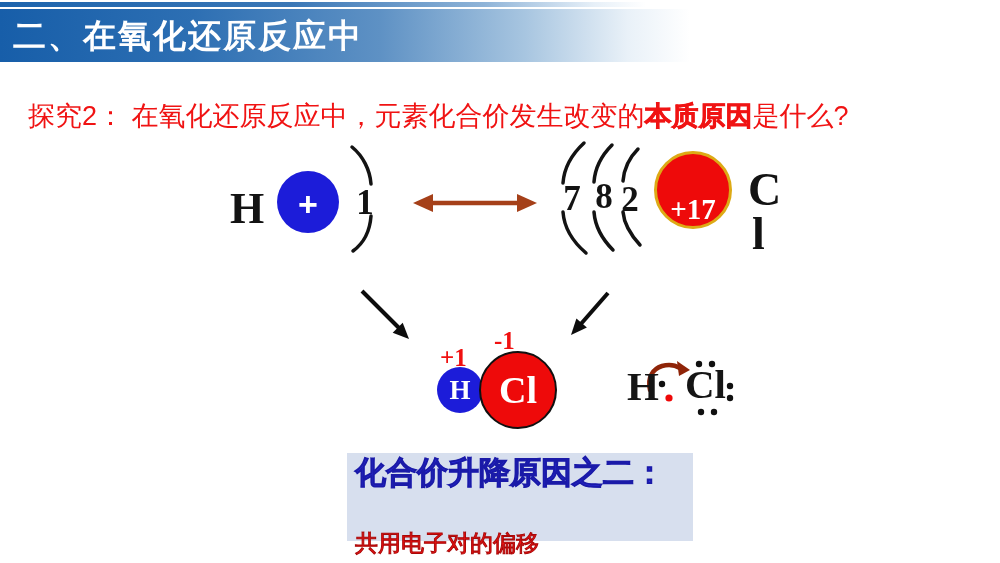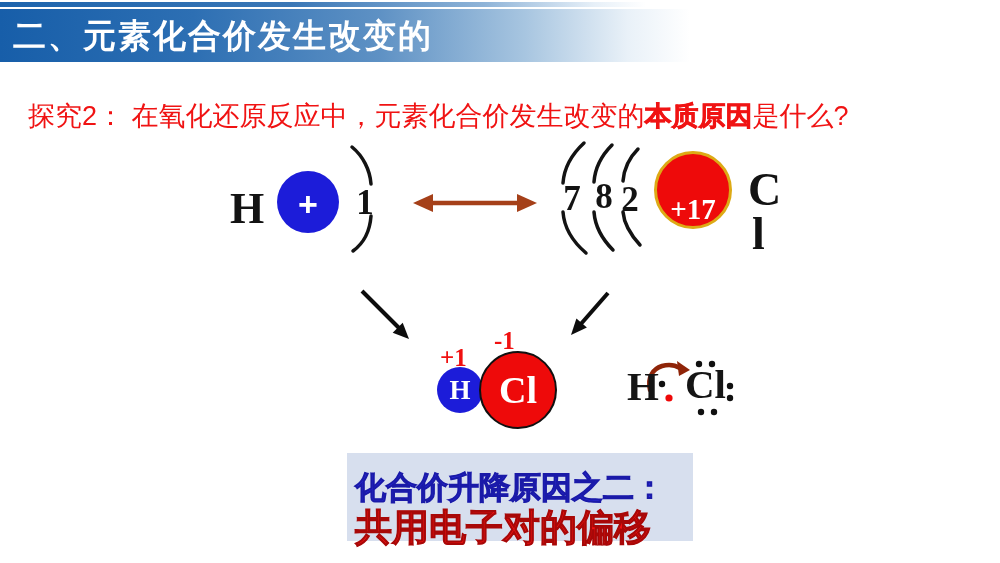--- a/index.html
+++ b/index.html
@@ -45,36 +45,36 @@
   .mol-cl{left:479px;top:351px;width:74px;height:74px;border-radius:50%;background:#ee0a0a;
     border:2.5px solid #101010;display:flex;align-items:center;justify-content:center;
     color:#fff;font-size:38px;font-weight:bold;}
 
   
   .lewis-h{left:627px;top:366px;font-size:41px;font-weight:bold;color:#151515;line-height:1;}
   .lewis-cl{left:685px;top:364px;font-size:41px;font-weight:bold;color:#151515;line-height:1;}
 
   
   .conclusion{position:absolute;left:347px;top:453px;width:346px;height:88px;background:#d7dfee;
-    padding-top:15px;box-sizing:border-box;}
+    padding-top:0;box-sizing:border-box;}
   .conclusion .l1{font-size:31px;font-weight:bold;color:#2d2de2;-webkit-text-stroke:1px #1a1aa8;
     line-height:40px;padding-left:8px;white-space:nowrap;}
-  .conclusion .l2{font-size:37px;font-weight:bold;color:#f31111;-webkit-text-stroke:1px #a80808;
-    line-height:40px;padding-left:8px;white-space:nowrap;}
+  .conclusion .l2{font-size:23px;font-weight:normal;color:#f31111;-webkit-text-stroke:1px #a80808;
+    line-height:40px;padding-left:8px;white-space:nowrap;margin-top:30px;}
 
   svg.overlay{position:absolute;left:0;top:0;width:1000px;height:563px;pointer-events:none;}
 </style>
 </head>
 <body>
 
 <div class="slide">
 
   <div class="top-strip"></div>
   <div class="banner">
-    <div class="title">二、元素化合价发生改变的</div>
+    <div class="title">二、在氧化还原反应中</div>
   </div>
 
   <div class="question">
     <span>探究2： 在氧化还原反应中，元素化合价发生改变的</span><b>本质原因</b><span>是什么?</span>
   </div>
 
   <svg class="overlay" viewBox="0 0 1000 563">
 
     <g stroke="#131313" stroke-width="3.5" fill="none" stroke-linecap="round">
       <path d="M 352 147 C 363 156, 370 170, 371 184"></path>

